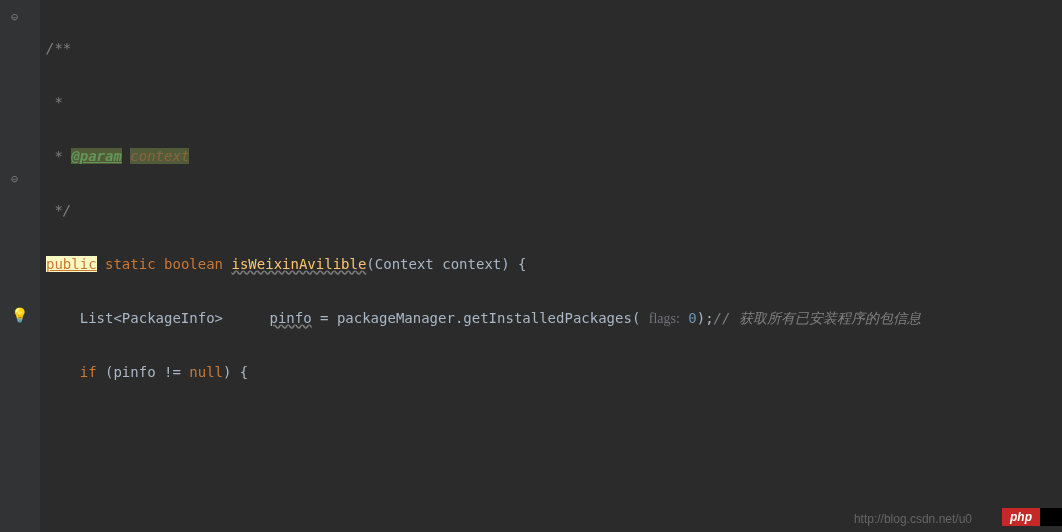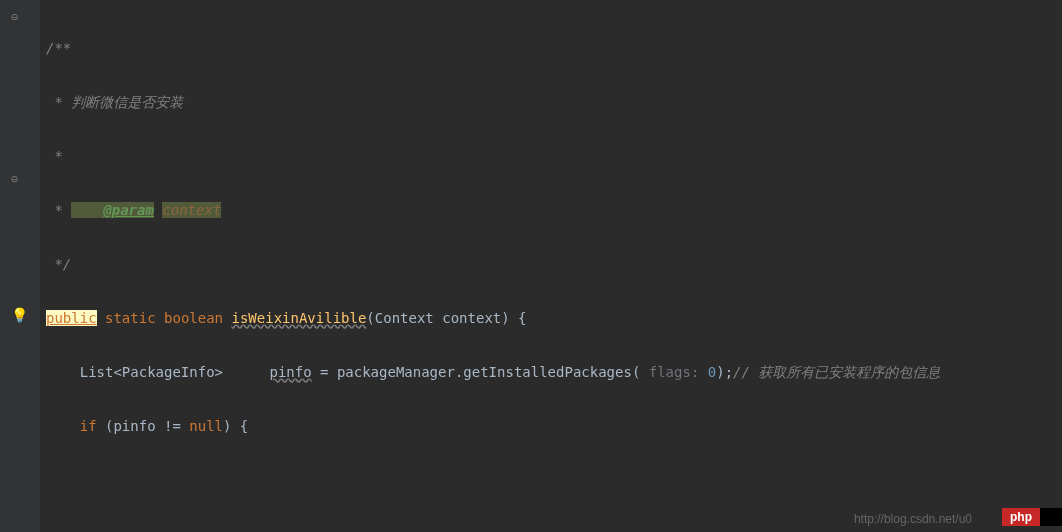--- a/index.html
+++ b/index.html
@@ -37,48 +37,49 @@
   }
   .code {
     flex: 1;
     padding: 8px 0 8px 6px;
     line-height: 27px;
     white-space: pre;
     position: relative;
   }
   .line { height: 27px; }
   .c-comment { color: #808080; font-style: italic; }
-  .c-doctag-hl { color: #629755; background: #515b3a; font-style: italic; font-weight: bold; text-decoration: underline; padding-left: 32px; }
+  .c-doctag-hl { color: #629755; background: #515b3a; font-style: italic; font-weight: bold; text-decoration: underline; }
   .c-docparam { color: #8a653b; font-style: italic; background: #515b3a; }
   .c-keyword { color: #cc7832; }
   .c-keyword-hl { color: #cc7832; background: #fef9c3; text-decoration: underline; }
   .c-type { color: #a9b7c6; }
   .c-method-u { color: #ffc66d; text-decoration: underline wavy #808080; }
   .c-number { color: #6897bb; }
-  .c-param { color: #72737a; }
+  .c-param { color: #72737a; font-family: Liberation Serif, serif; }
   .c-wavy { text-decoration: underline wavy #808080; padding-left: 38px; }
   .c-under { text-decoration: underline; }
   .watermark {
     position: absolute;
     bottom: 6px;
     right: 90px;
     color: #666;
     font-size: 12px;
     font-family: Arial, sans-serif;
   }
   .php-badge {
     position: absolute;
     bottom: 6px;
     right: 22px;
     background: #c62828;
     color: #fff;
     font-family: Arial, sans-serif;
     font-size: 12px;
     padding: 2px 8px;
     font-weight: bold;
+    font-style: italic;
   }
   .black-strip {
     position: absolute;
     right: 0;
     bottom: 6px;
     width: 22px;
     height: 18px;
     background: #000;
   }
 </style>
@@ -86,21 +87,20 @@
 <body>
 
 <div class="editor">
   <div class="gutter">
     <span class="gutter-icon" style="top:10px">⊖</span>
     <span class="gutter-icon" style="top:172px">⊖</span>
     <span class="gutter-icon bulb" style="top:307px">💡</span>
   </div>
   <div class="code">
 <div class="line"><span class="c-comment">/**</span></div>
-<div class="line"><span class="c-comment"> * 判断微信是否安装</span></div>
 <div class="line"><span class="c-comment"> *</span></div>
 <div class="line"><span class="c-comment"> * </span><span class="c-doctag-hl">@param</span><span class="c-comment"> </span><span class="c-docparam">context</span></div>
 <div class="line"><span class="c-comment"> */</span></div>
 <div class="line"><span class="c-keyword-hl">public</span> <span class="c-keyword">static</span> <span class="c-keyword">boolean</span> <span class="c-method-u">isWeixinAvilible</span><span class="c-type">(</span><span class="c-type">Context</span> <span class="c-type">context</span><span class="c-type">)</span><span> {</span></div>
 <div class="line">    <span class="c-type">List&lt;PackageInfo&gt;</span> <span class="c-type c-wavy">pinfo</span><span> = packageManager.getInstalledPackages( </span><span class="c-param">flags:</span> <span class="c-number">0</span><span>);</span><span class="c-comment">// 获取所有已安装程序的包信息</span></div>
 <div class="line">    <span class="c-keyword">if</span><span> (pinfo != </span><span class="c-keyword">null</span><span>) {</span></div>
 
 
 
 

